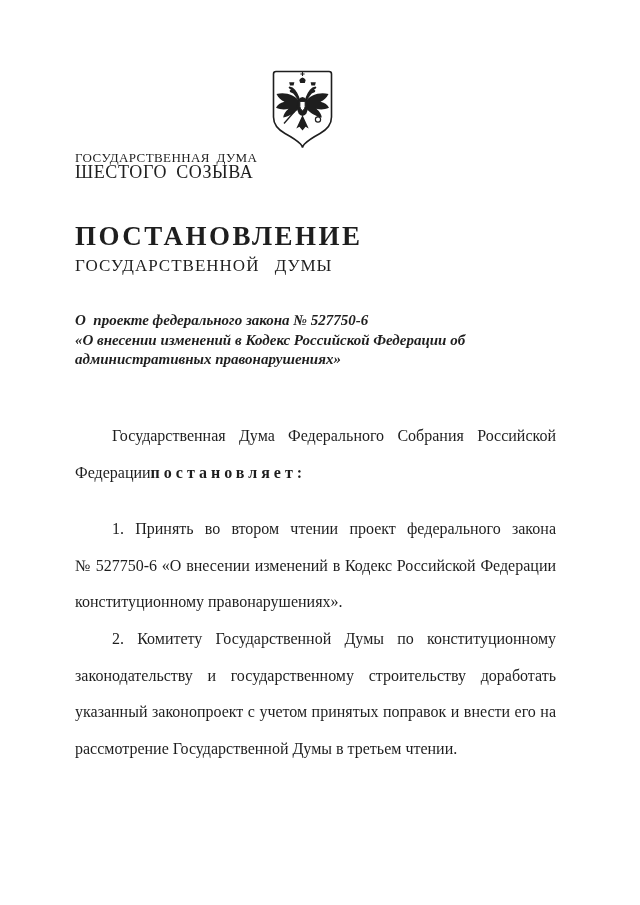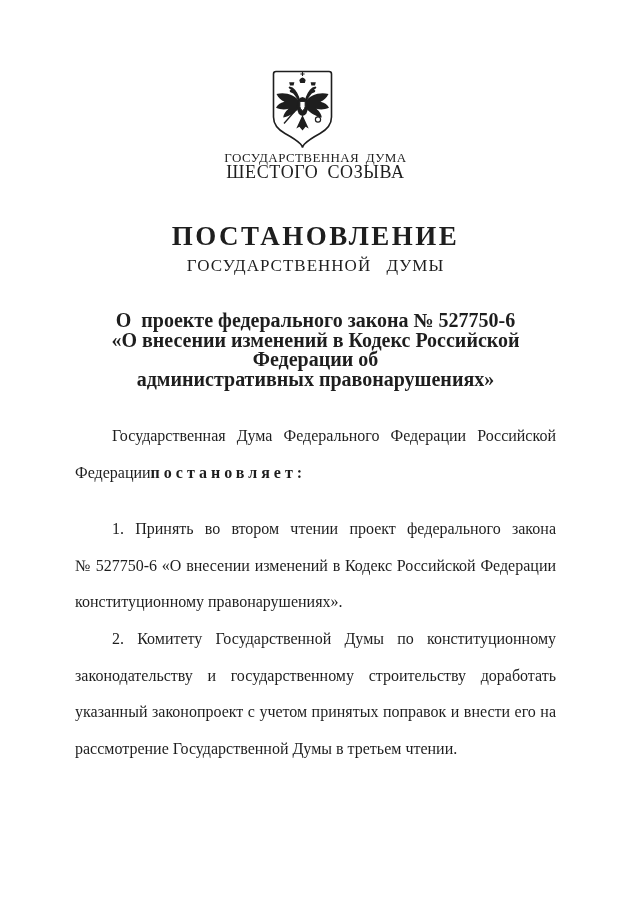--- a/index.html
+++ b/index.html
@@ -7,32 +7,32 @@
     position:relative;
     width:640px;height:905px;
     background:#ffffff;
     color:#1e1e1e;
     font-family:"Liberation Serif","DejaVu Serif",serif;
     overflow:hidden;
   }
   .emblem{position:absolute;left:269px;top:70px;width:67px;height:81px;}
   .emblem svg{display:block;width:100%;height:100%;}
 
-  .col{position:absolute;left:75px;width:481px;text-align:center;}
+  .col{position:absolute;left:75px;width:481px;text-align:left;}
 
   .org{top:150px;}
   .org-l1{font-size:13px;letter-spacing:.4px;line-height:15px;word-spacing:3px;}
   .org-l2{font-size:14px;letter-spacing:.6px;line-height:16px;}
   .org-l3{font-size:18px;letter-spacing:.6px;line-height:15px;word-spacing:4px;font-family:Liberation Serif, serif;}
 
   .doctitle{top:220px;}
   .doctitle-main{font-size:27px;font-weight:bold;letter-spacing:2.5px;line-height:32px;}
   .doctitle-sub{font-size:17px;letter-spacing:1px;word-spacing:10px;line-height:27px;}
 
-  .subject{top:311px;font-weight:bold;font-size:20px;line-height:19.5px;}
+  .subject{top:311px;font-weight:bold;font-size:15px;line-height:19.5px;font-style:italic;}
   .subject div{white-space:pre-wrap;}
 
   .bodytext{
     top:418px;
     text-align:left;
     font-size:16px;
     line-height:36.6px;
   }
   .bl{height:36.6px;overflow:hidden;}
   .jline{text-align:justify;text-align-last:justify;}
@@ -92,21 +92,21 @@
 
   <div class="col subject">
     <div>О  проекте федерального закона № 527750-6</div>
     <div>«О внесении изменений в Кодекс Российской Федерации об</div>
     <div>административных правонарушениях»</div>
   </div>
 
   <div class="col bodytext">
 
     <div>
-      <div class="bl jline ind">Государственная Дума Федерального Федерации Российской</div>
+      <div class="bl jline ind">Государственная Дума Федерального Собрания Российской</div>
       <div class="bl lline"><span>Федерации</span><span class="spaced">постановляет:</span></div>
     </div>
 
     <div class="gap"></div>
 
     <div>
       <div class="bl jline ind">1. Принять во втором чтении проект федерального закона</div>
       <div class="bl jline">№ 527750-6 «О внесении изменений в Кодекс Российской Федерации об</div>
       <div class="bl lline">конституционному правонарушениях».</div>
     </div>

